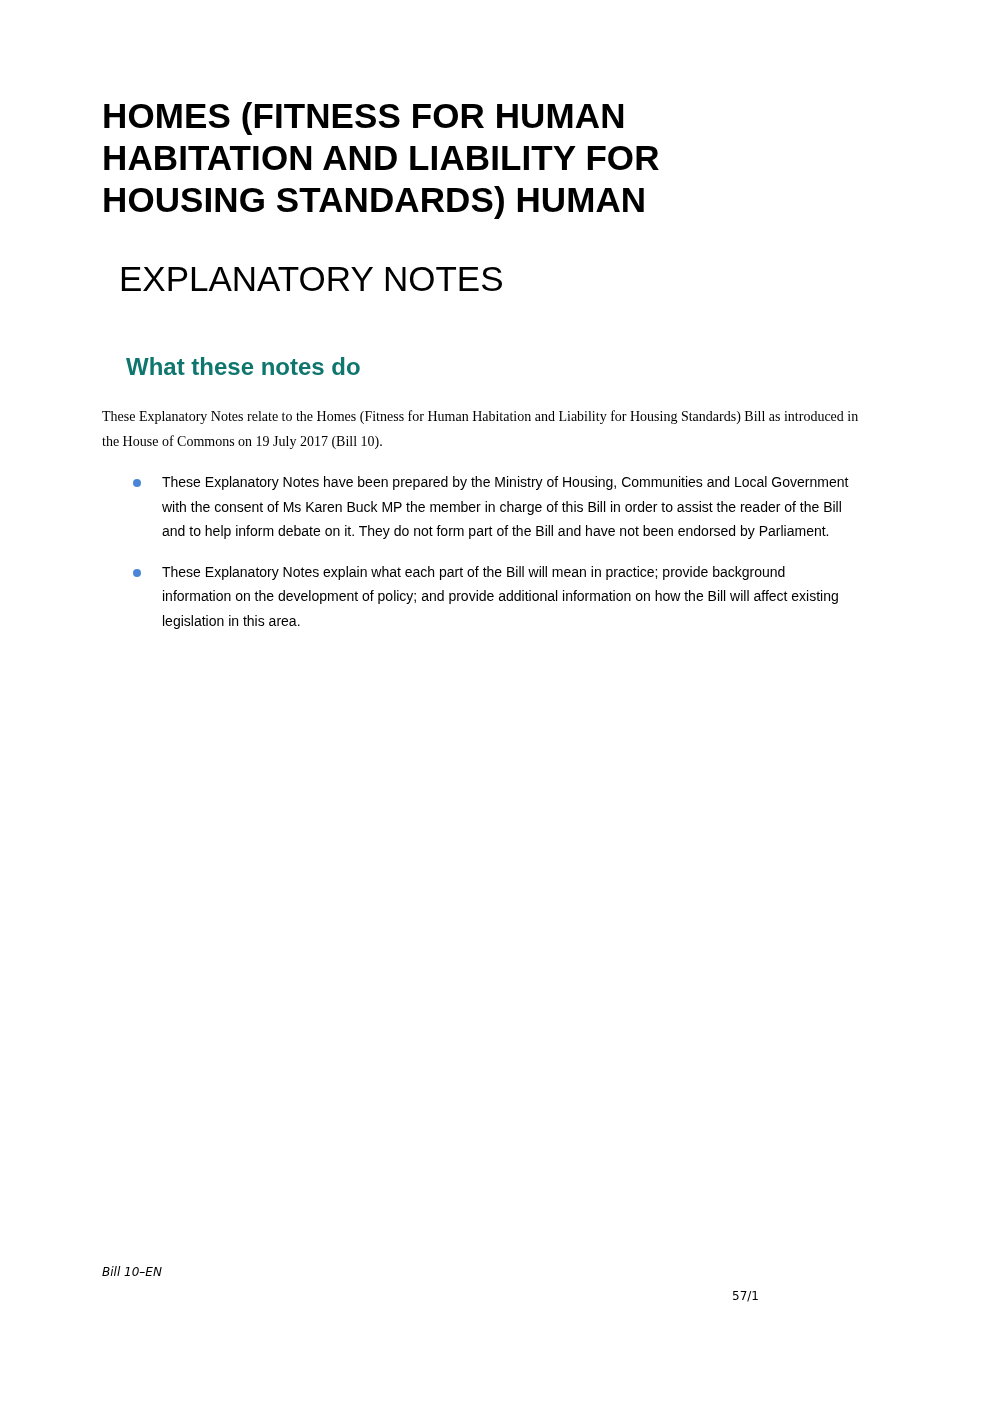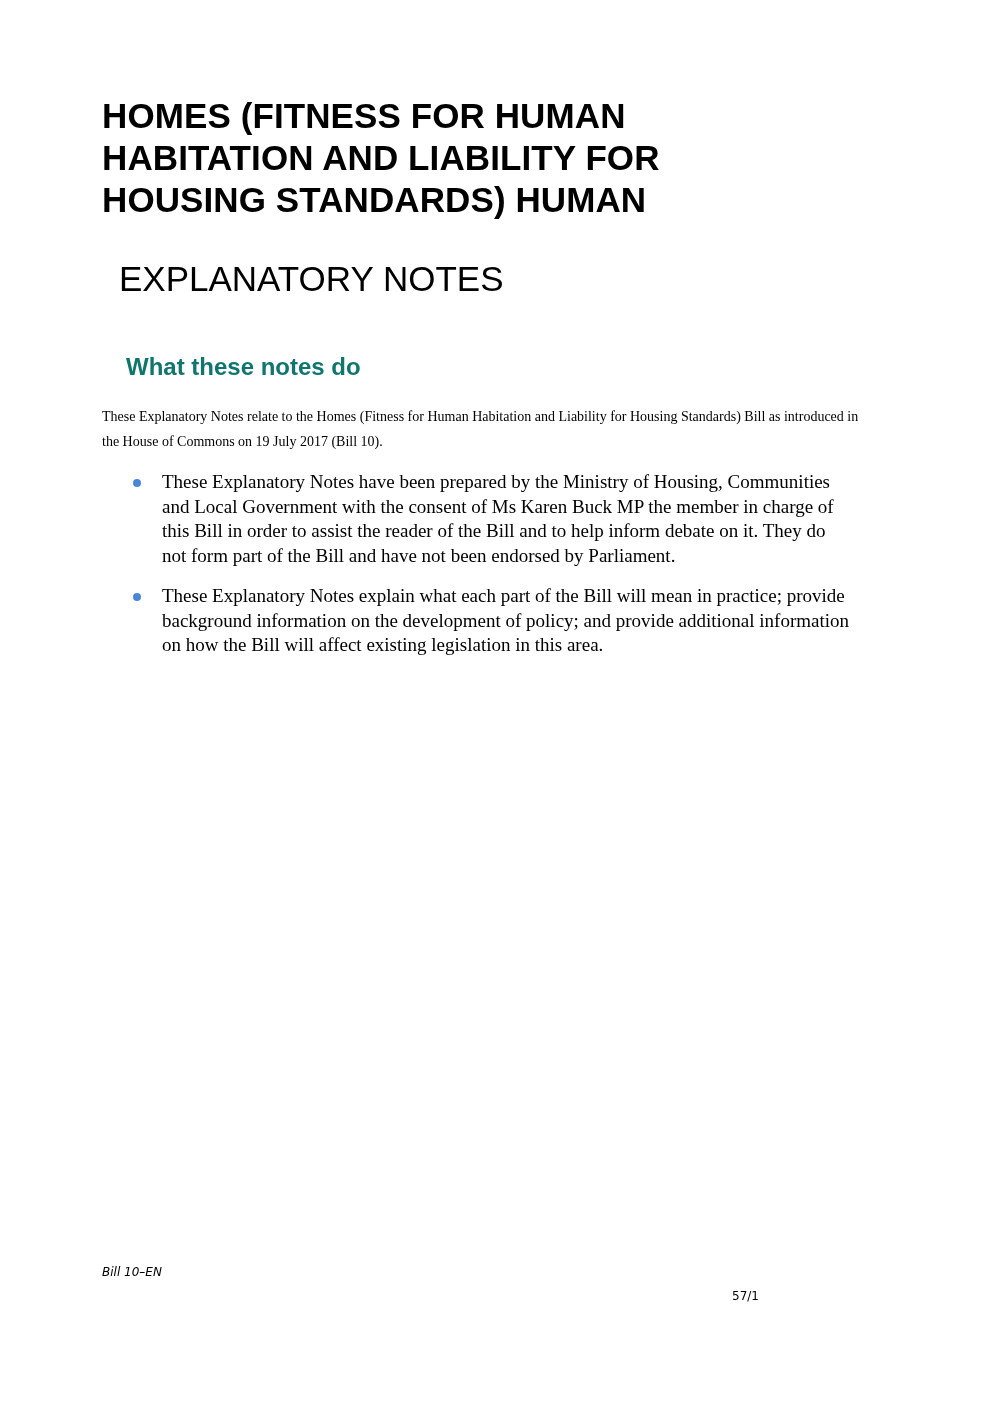--- a/index.html
+++ b/index.html
@@ -71,22 +71,22 @@
       top: 470px;
       width: 770px;
       margin: 0;
       padding: 0;
       list-style: none;
     }
     .bullet {
       position: relative;
       padding-left: 60px;
       margin: 0 18px 16px 0;
-      font-family: Liberation Serif, serif;
-      font-size: 19px;
+      font-family: Liberation Sans, sans-serif;
+      font-size: 14px;
       line-height: 24.5px;
     }
     .bullet-dot {
       position: absolute;
       left: 31px;
       top: 9px;
       width: 8px;
       height: 8px;
       border-radius: 50%;
     }

